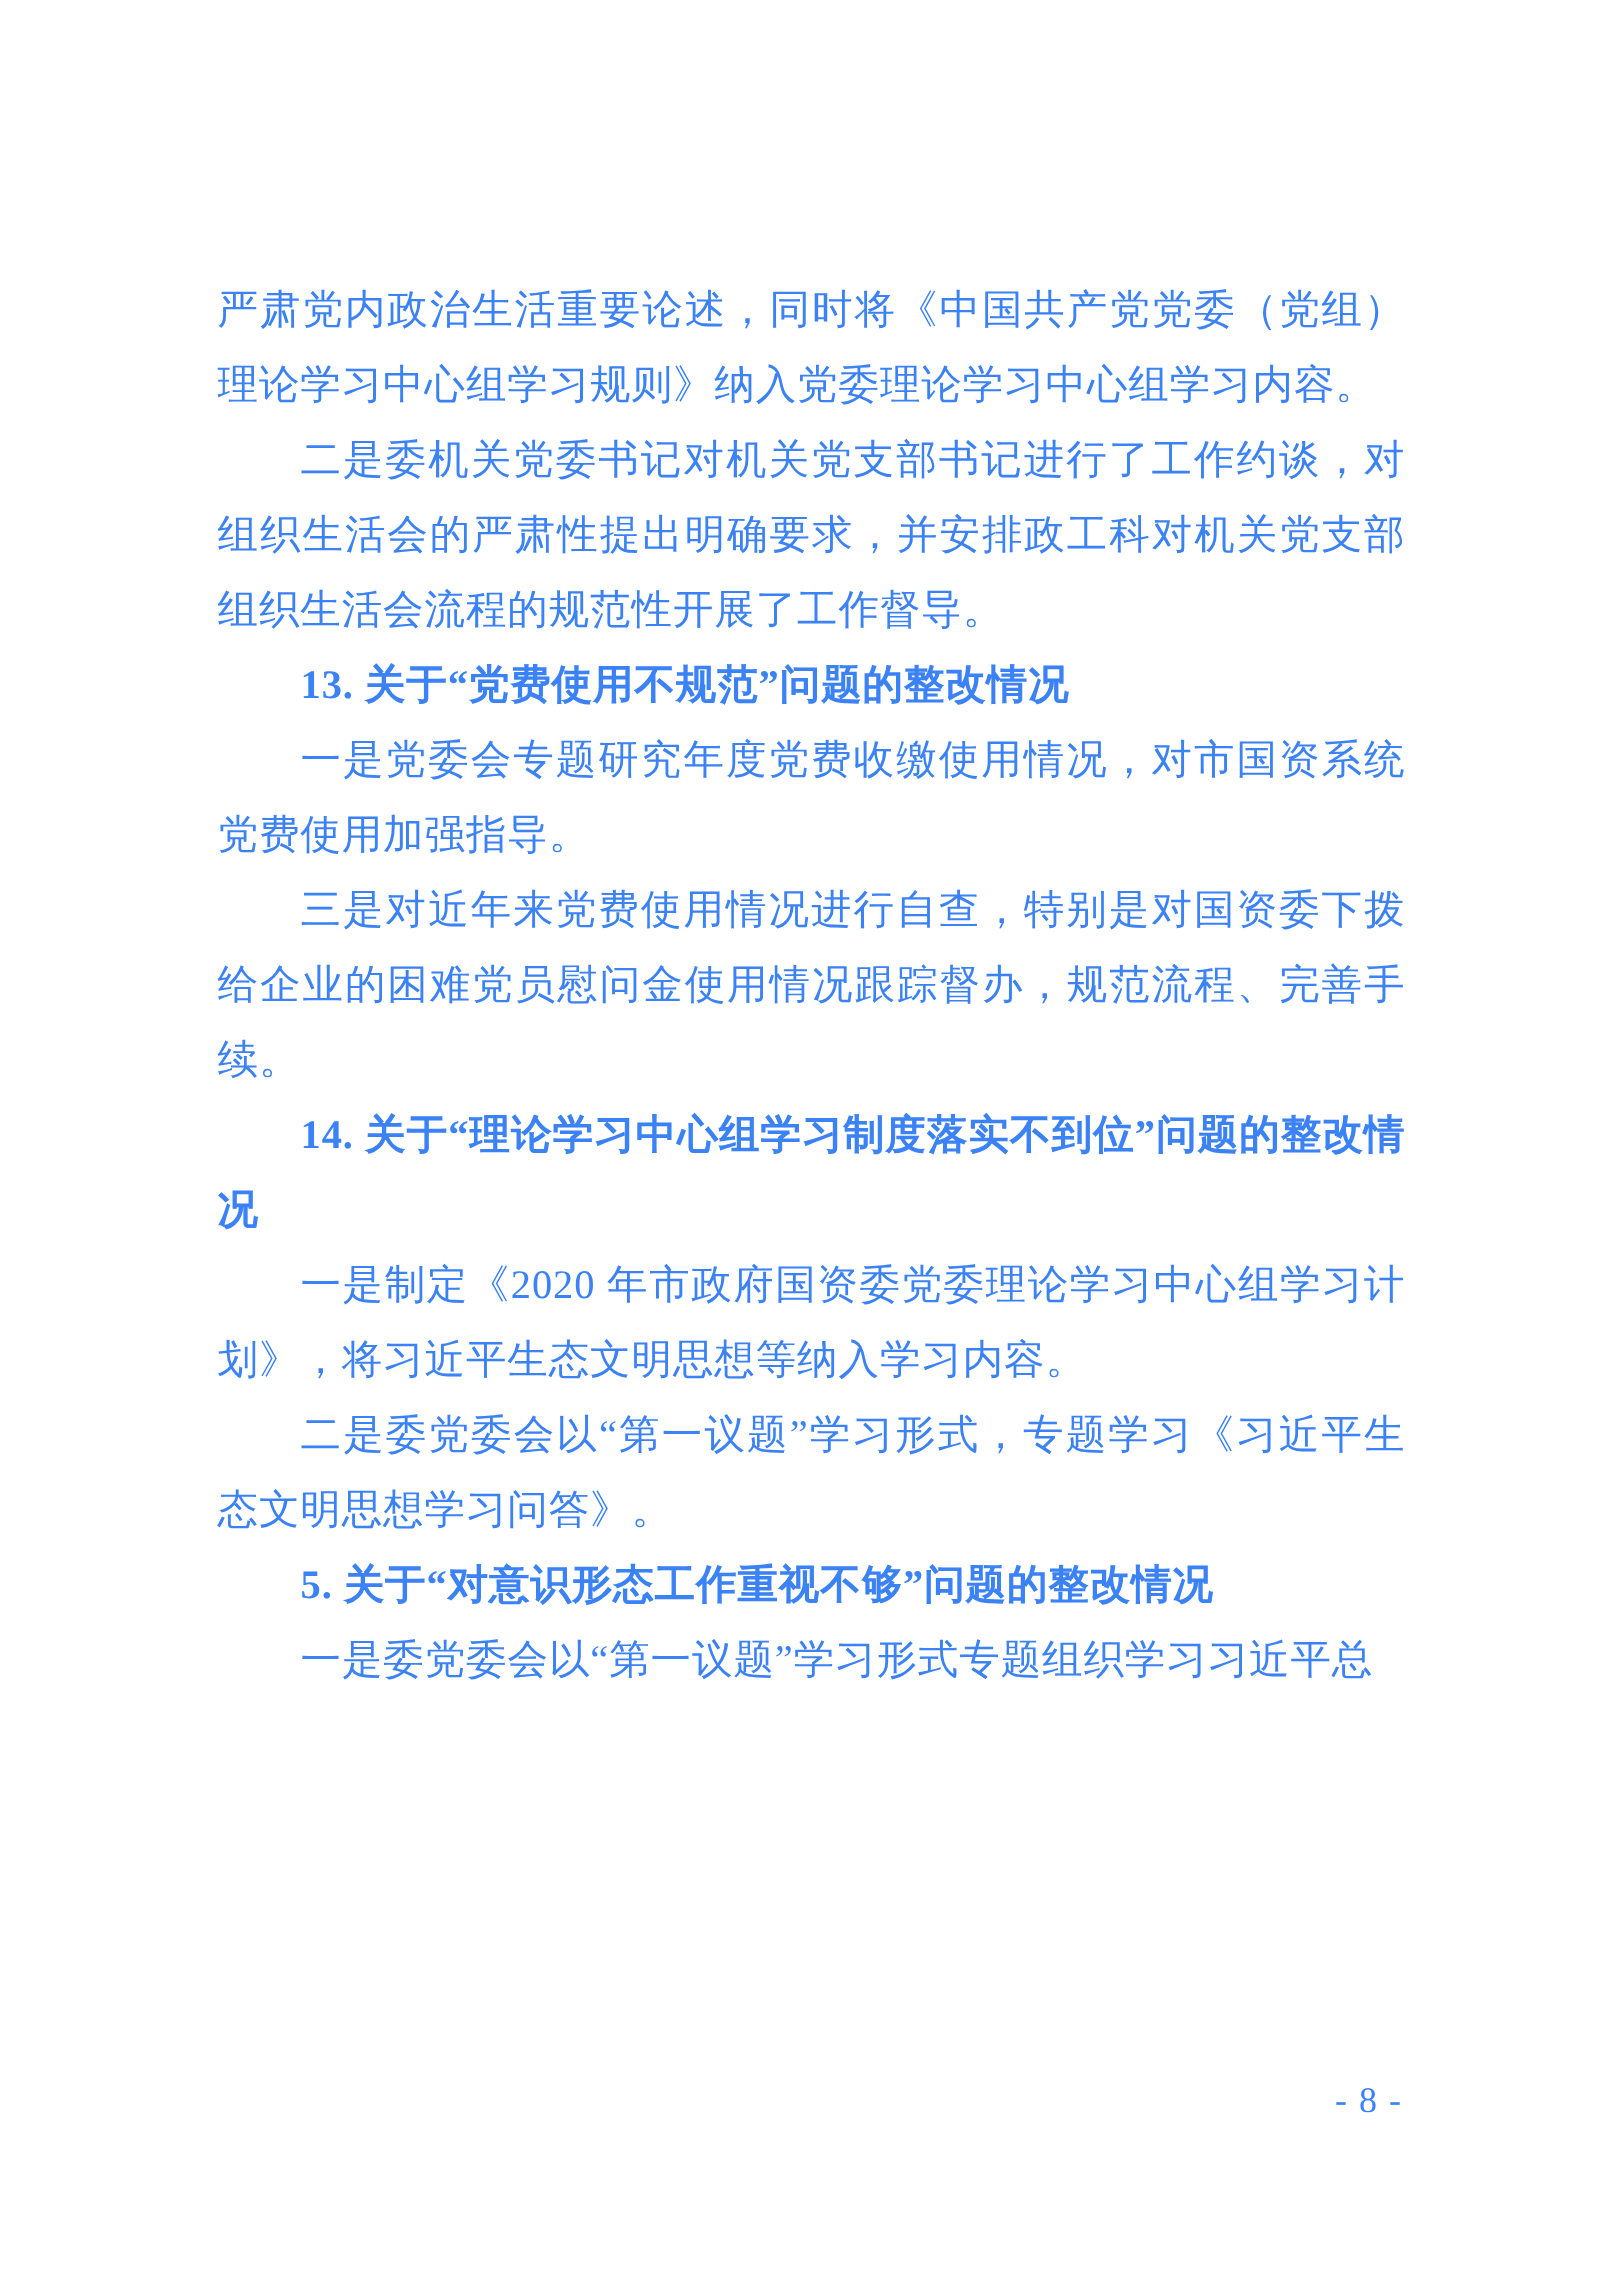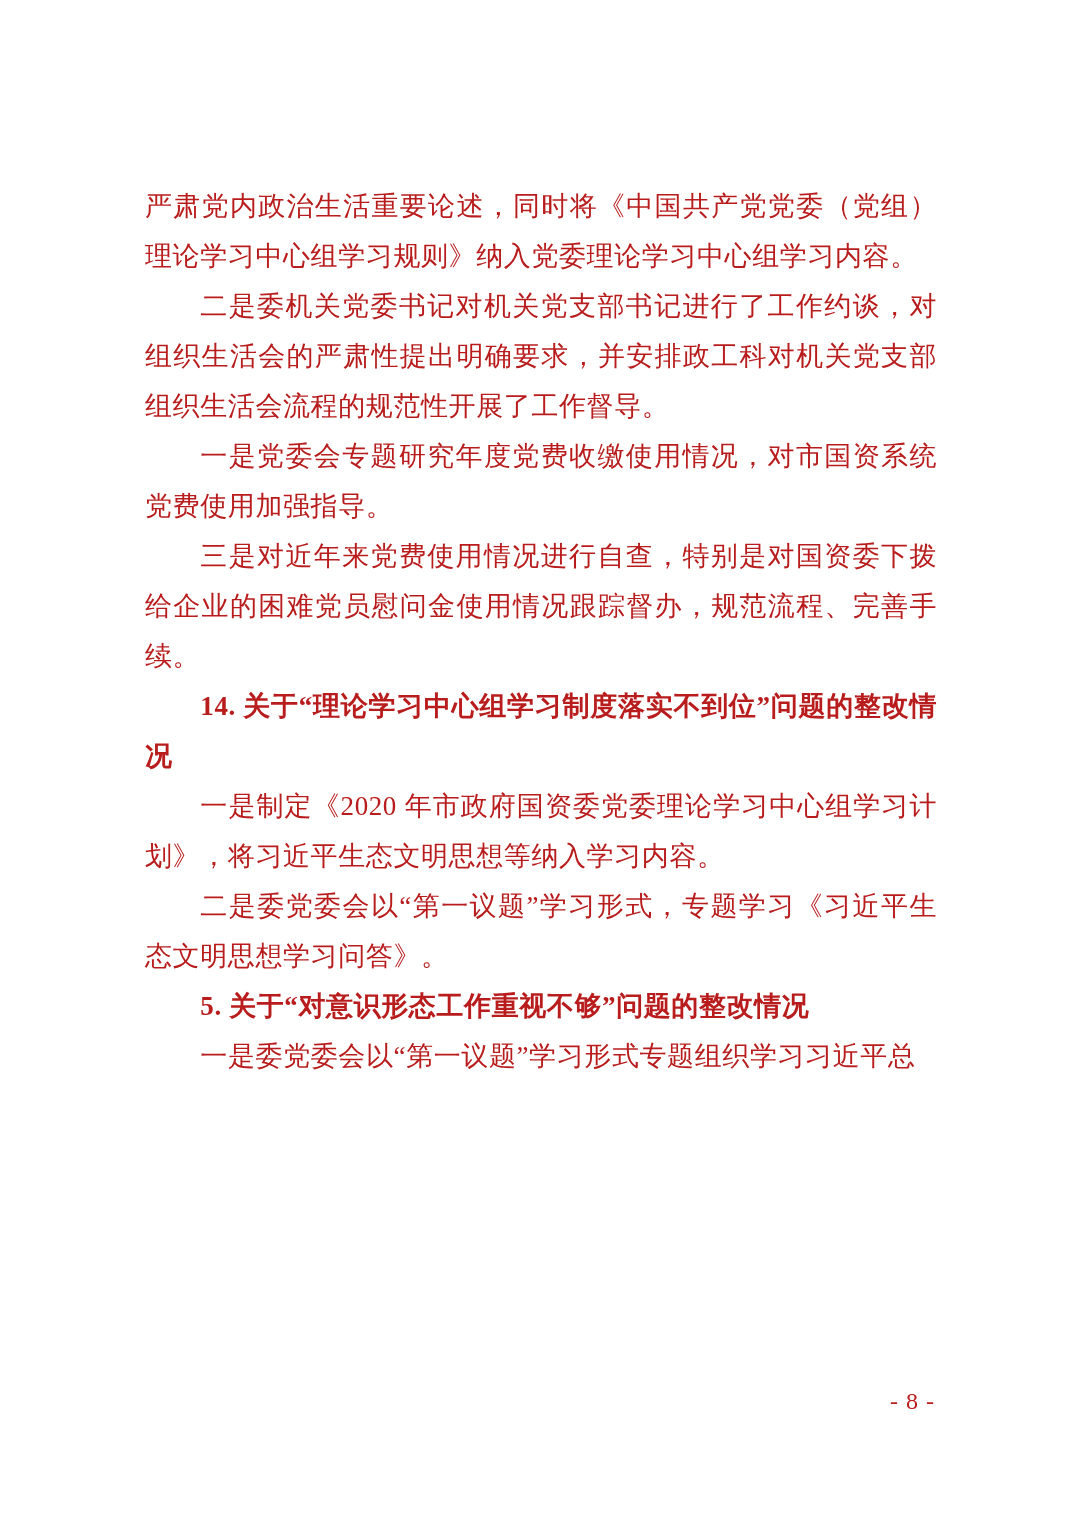--- a/index.html
+++ b/index.html
@@ -7,21 +7,21 @@
     padding: 0;
     background: #ffffff;
   }
   .page {
     position: relative;
     width: 1074px;
     height: 1520px;
     background: #ffffff;
     overflow: hidden;
     font-family: "Liberation Serif", "DejaVu Serif", serif;
-    color: #b91c1c;
+    color: #3b82f6;
   }
   .content {
     position: absolute;
     left: 145px;
     top: 181px;
     width: 792px;
     font-size: 27px;
     line-height: 50px;
     text-align: justify;
     letter-spacing: 0.6px;
@@ -56,20 +56,21 @@
 </head>
 <body>
 
 <div class="page">
   <div class="content">
 
     <p class="para continuation"><span>严肃党内政治生活重要论述，同时将《中国共产党党委（党组）理论学习中心组学习规则》纳入党委理论学习中心组学习内容。</span></p>
 
     <p class="para"><b class="lead">二是</b><span>委机关党委书记对机关党支部书记进行了工作约谈，对组织生活会的严肃性提出明确要求，并安排政工科对机关党支部组织生活会流程的规范性开展了工作督导。</span></p>
 
+    <p class="heading"><span>13. 关于“党费使用不规范”问题的整改情况</span></p>
 
     <p class="para"><b class="lead">一是</b><span>党委会专题研究年度党费收缴使用情况，对市国资系统党费使用加强指导。</span></p>
 
 
     <p class="para"><b class="lead">三是</b><span>对近年来党费使用情况进行自查，特别是对国资委下拨给企业的困难党员慰问金使用情况跟踪督办，规范流程、完善手续。</span></p>
 
     <p class="heading"><span>14. 关于“理论学习中心组学习制度落实不到位”问题的整改情况</span></p>
 
     <p class="para"><b class="lead">一是</b><span>制定《2020 年市政府国资委党委理论学习中心组学习计划》，将习近平生态文明思想等纳入学习内容。</span></p>
 

